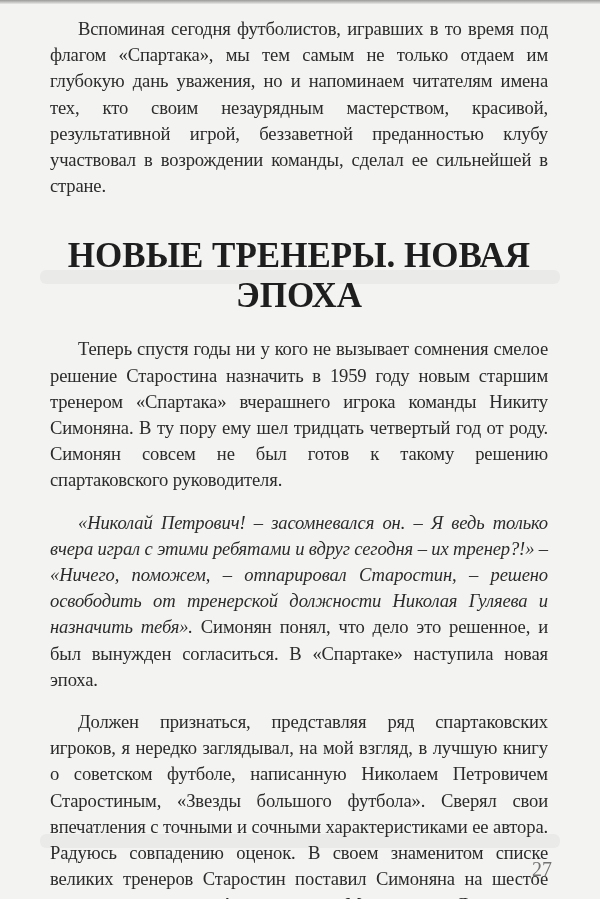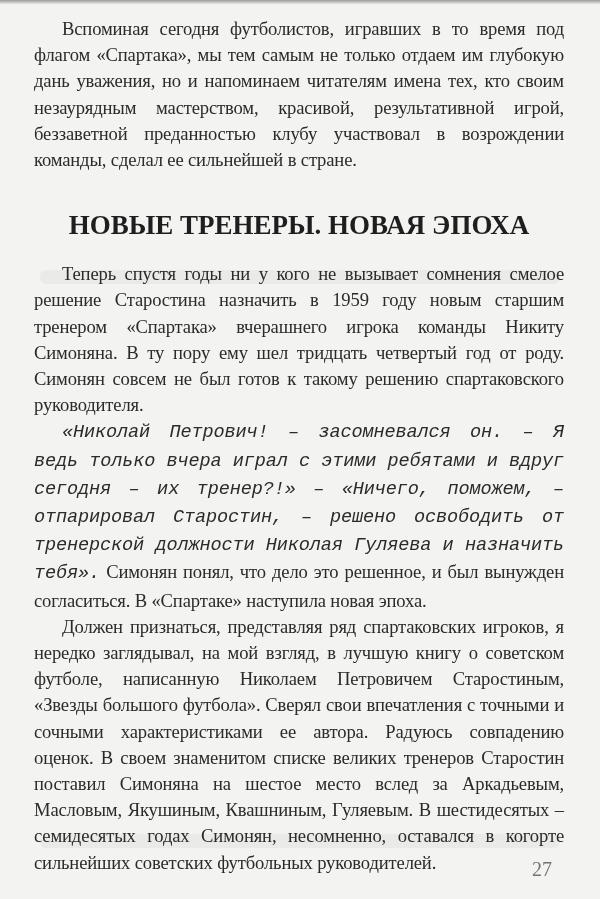--- a/index.html
+++ b/index.html
@@ -11,38 +11,38 @@
       position: relative;
     }
     .top-shadow {
       position: absolute; left: 0; top: 0; width: 600px; height: 4px;
       background: linear-gradient(#9a9a98, #e8e8e6);
     }
     .page {
       position: absolute; left: 34px; top: 16px; width: 530px;
     }
     p {
-      margin: 0;
+      margin: 16px;
       font-size: 18.6px;
       line-height: 26.2px;
       text-align: justify;
       text-indent: 28px;
       letter-spacing: -0.15px;
     }
     p.first { margin-top: 0; }
     h2 {
       margin: 37px 0 20px 0;
       font-family: "Liberation Serif", "DejaVu Serif", serif;
       font-weight: bold;
-      font-size: 27px;
+      font-size: 35px;
       text-align: center;
       letter-spacing: 0px;
       color: #1e1e1e;
     }
-    em { font-style: italic; font-family: Liberation Mono, monospace; }
+    em { font-style: italic; }
     .page-number {
       position: absolute; right: 48px; top: 858px;
       font-size: 20px; color: #737373;
     }
     .bleed {
       position: absolute; left: 40px; right: 40px; height: 14px;
       background: rgba(0,0,0,0.035); border-radius: 6px;
     }
   </style>
 </head>

